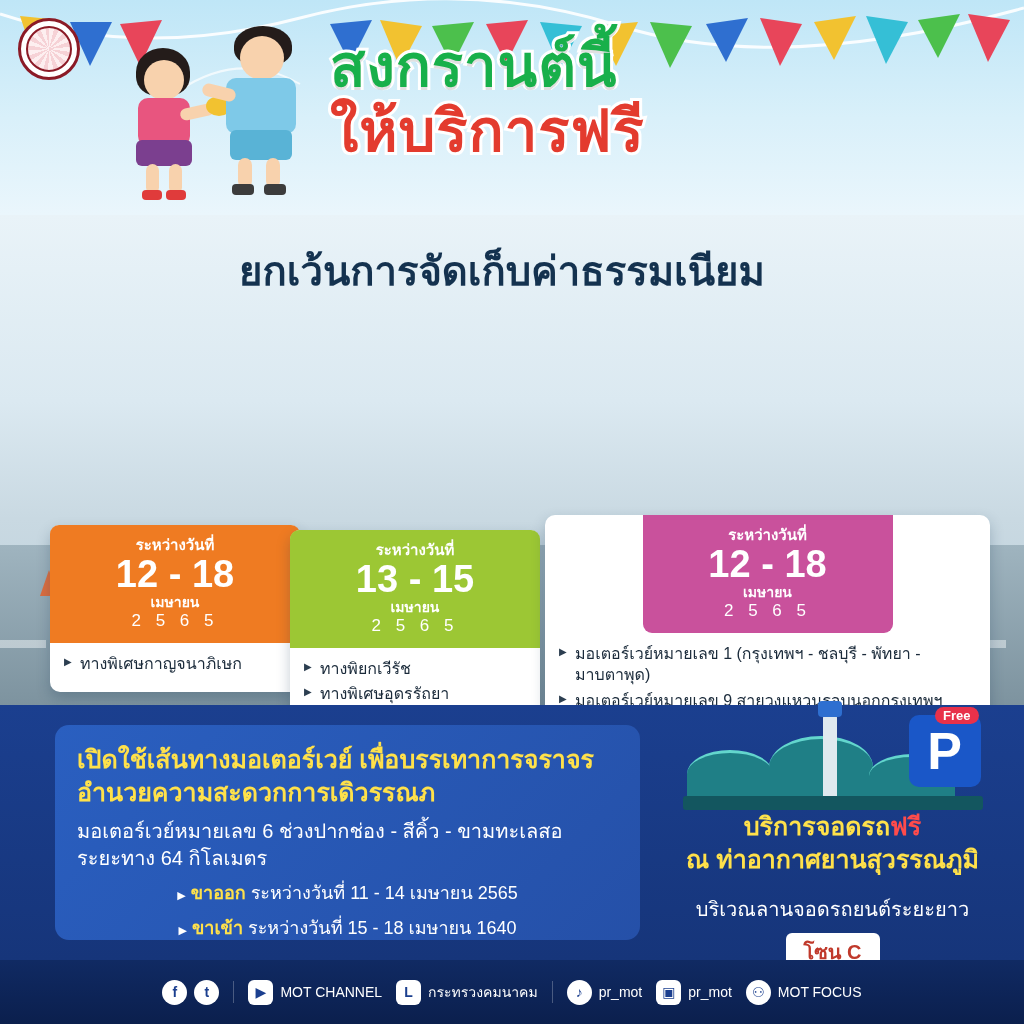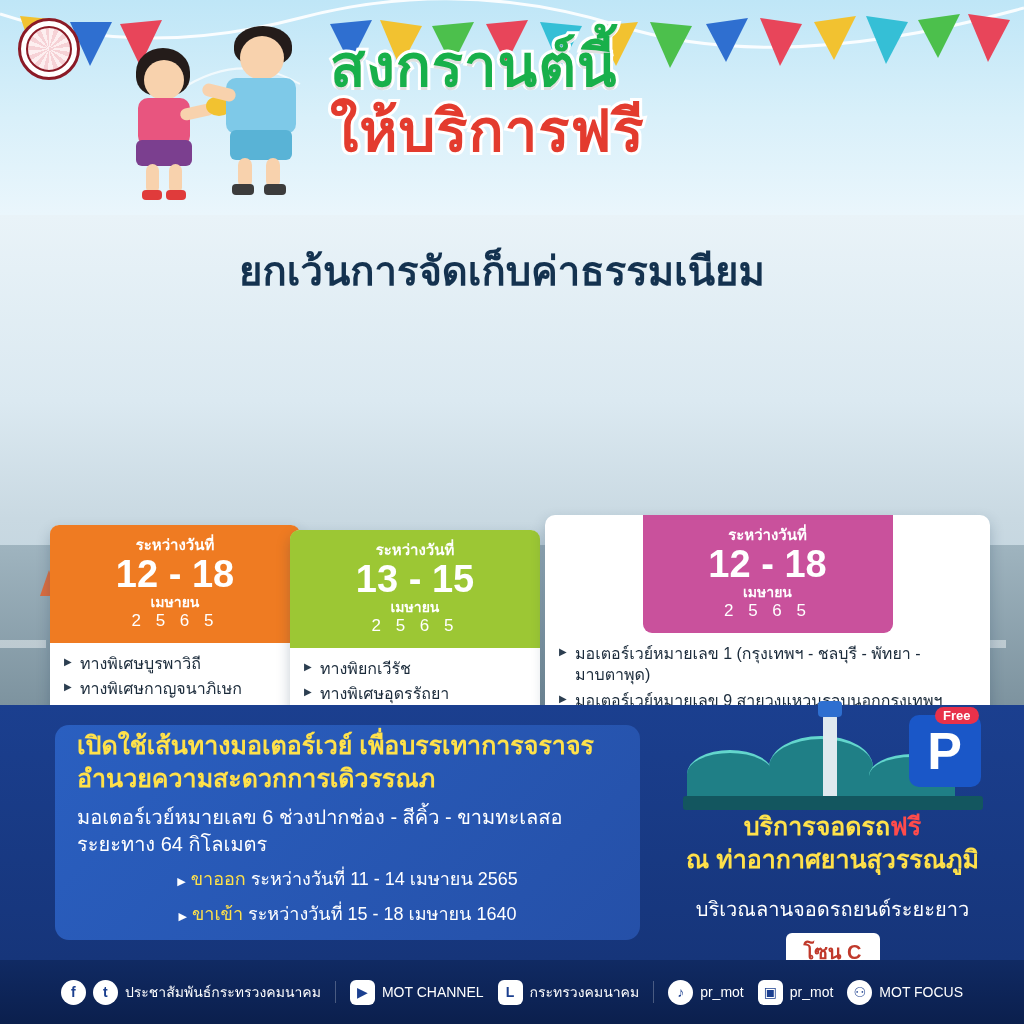--- a/index.html
+++ b/index.html
@@ -118,27 +118,27 @@
   .connect { position: absolute; left: 0; top: 215px; width: 1024px; height: 490px; }
 
   
   .bottom {
     position: absolute; top: 705px; left: 0; width: 1024px; height: 255px;
     background: linear-gradient(180deg,#1b3f8f 0%, #16357a 100%);
   }
   .bluecard {
     position: absolute; left: 55px; top: 20px; width: 585px; height: 215px;
     background: linear-gradient(135deg,#2a5fc0 0%, #2550a8 100%);
-    border-radius: 14px; padding: 4px 22px; color: #fff;
+    border-radius: 14px; padding: 18px 22px; color: #fff;
   }
   .bluecard h3 { font-size: 25px; font-weight: bold; color: #ffe14a; line-height: 1.3; }
   .bluecard .l1 { font-size: 20px; margin-top: 10px; line-height: 1.35; }
   .bluecard .l2 { font-size: 20px; line-height: 1.35; }
   .bluecard .row { font-size: 18px; margin-top: 6px; text-align: center; }
-  .bluecard .row .lbl { color: #ffe14a; font-weight: normal; }
+  .bluecard .row .lbl { color: #ffe14a; font-weight: bold; }
   .bluecard .row:before { content: "\25B6 "; font-size: 11px; }
 
   .airport { position: absolute; left: 660px; top: 10px; width: 345px; color: #fff; text-align: center; }
   .terminal { position: relative; width: 320px; height: 95px; margin: 0 auto; }
   .dome {
     position: absolute; bottom: 12px; background: #1f7f86; border-radius: 50% 50% 0 0;
     border-top: 3px solid #63d6cd;
   }
   .tbase { position: absolute; bottom: 0; left: 10px; width: 300px; height: 14px; background: #13565f; border-radius: 3px; }
   .tower { position: absolute; left: 150px; bottom: 10px; width: 14px; height: 85px; background: #dfe9ef; border-radius: 3px; }
@@ -268,21 +268,20 @@
     </svg>
 
     <div class="card" id="card-a">
       <div class="dates" style="background: rgb(239, 123, 34);">
         <div class="rng">ระหว่างวันที่</div>
         <div class="big">12 - 18</div>
         <div class="mon">เมษายน</div>
         <div class="yr">2 5 6 5</div>
       </div>
       <ul>
-        <li>ทางพิเศษบูรพาวิถี</li>
         <li>ทางพิเศษกาญจนาภิเษก</li>
       </ul>
 
     </div>
 
     <div class="card" id="card-b">
       <div class="dates" style="background: rgb(156, 199, 52);">
         <div class="rng">ระหว่างวันที่</div>
         <div class="big">13 - 15</div>
         <div class="mon">เมษายน</div>
@@ -349,21 +348,20 @@
       <div class="sub">บริเวณลานจอดรถยนต์ระยะยาว</div>
       <div class="zone">โซน C</div>
       <div class="dates2">ระหว่างวันที่ 11 - 17 เมษายน 2565</div>
     </div>
   </div>
 
   <div class="footer">
     <div class="fitem">
       <span class="cicon">f</span>
       <span class="cicon">t</span>
-      <span>ประชาสัมพันธ์กระทรวงคมนาคม</span>
     </div>
     <div class="sep"></div>
     <div class="fitem">
       <span class="cicon sq">▶</span>
       <span>MOT CHANNEL</span>
     </div>
     <div class="fitem">
       <span class="cicon sq">L</span>
       <span>กระทรวงคมนาคม</span>
     </div>

